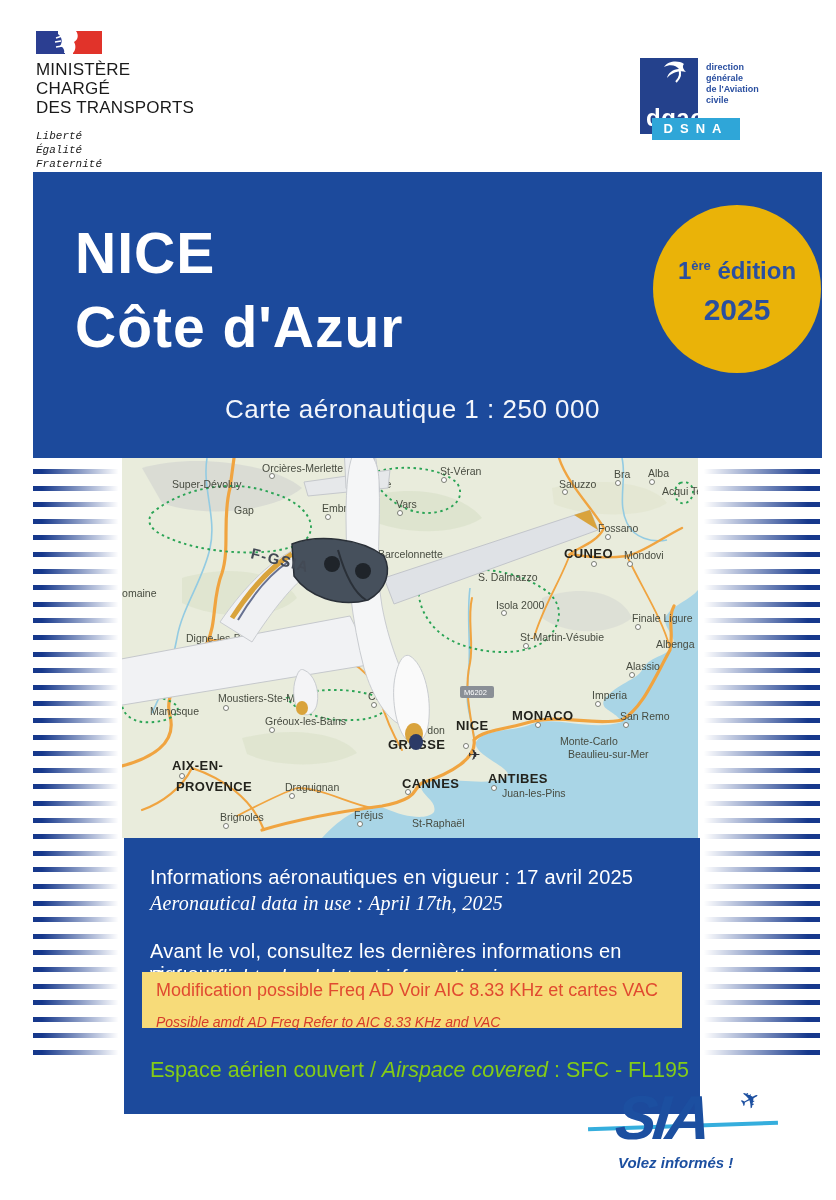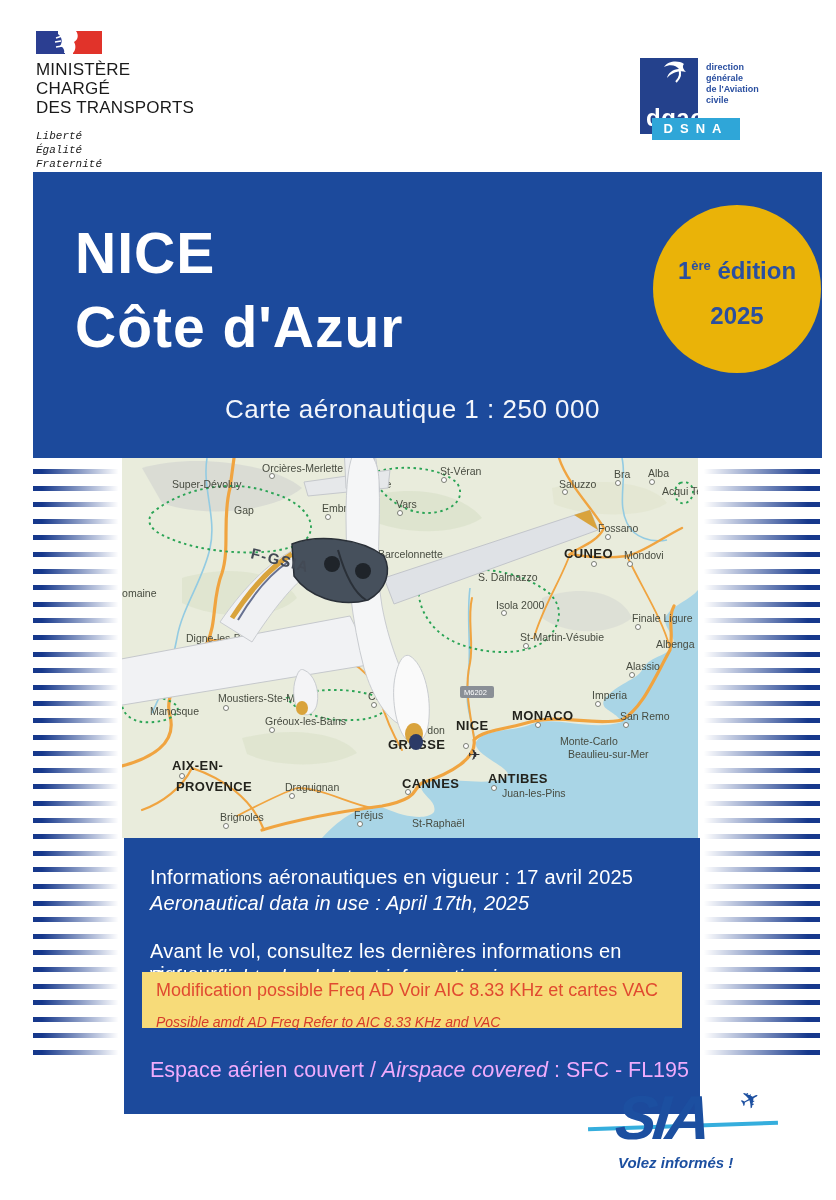--- a/index.html
+++ b/index.html
@@ -22,21 +22,21 @@
 
   
   .panel-top{left:33px;top:172px;width:789px;height:286px;background:#1c4a9c;}
   .title-1{position:absolute;left:42px;top:48px;color:#fff;font-weight:bold;font-size:57px;letter-spacing:1px;}
   .title-2{position:absolute;left:42px;top:122px;color:#fff;font-weight:bold;font-size:57px;letter-spacing:1px;}
   .subtitle{position:absolute;left:0;right:30px;top:222px;text-align:center;color:#f4f6fb;font-size:26px;letter-spacing:.5px;}
   .edition-badge{position:absolute;left:620px;top:33px;width:168px;height:168px;border-radius:50%;background:#eab308;
                  color:#2a4fa0;text-align:center;}
   .edition-line{margin-top:52px;font-size:24px;font-weight:bold;}
   .edition-line sup{font-size:13px;}
-  .edition-year{font-size:24px;font-weight:bold;margin-top:17px;}
+  .edition-year{font-size:30px;font-weight:bold;margin-top:8px;}
 
   
   .stripes{top:469px;height:597px;
            background:repeating-linear-gradient(to bottom,#16388c 0px,#16388c 5px,rgba(0,0,0,0) 5px,rgba(0,0,0,0) 16.6px);}
   .stripes-left{left:33px;width:89px;}
   .stripes-right{left:699px;width:121px;}
   .fade{position:absolute;left:0;top:0;right:0;bottom:0;}
   .fade-left{background:linear-gradient(to right,rgba(255,255,255,0) 10%,#ffffff 96%);}
   .fade-right{background:linear-gradient(to left,rgba(255,255,255,0) 10%,#ffffff 96%);}
 
@@ -48,21 +48,21 @@
   .road-badge-text{font-family:"Liberation Sans",sans-serif;font-size:7.5px;fill:#ffffff;}
   .airport-glyph{font-size:15px;fill:#2c2c30;}
 
   
   .panel-info{left:124px;top:838px;width:576px;height:276px;background:#1c4a9c;color:#fff;}
   .info-line{position:absolute;left:26px;right:16px;font-size:20px;letter-spacing:.2px;}
   .italic{font-style:italic;}
   .warning-box{position:absolute;left:18px;top:134px;width:512px;height:40px;background:#f7db79;padding:8px 14px;}
   .warn-1{color:#e04a30;font-size:18px;}
   .warn-2{color:#d63c2a;font-size:14px;font-style:italic;margin-top:13px;}
-  .airspace{position:absolute;left:26px;top:198px;font-size:21.5px;color:#f0abfc;}
+  .airspace{position:absolute;left:26px;top:198px;font-size:21.5px;color:#84cc16;}
 
   
   .sia-logo{left:600px;top:1088px;width:200px;height:100px;}
   .sia-text{position:absolute;left:16px;top:-6px;font-size:62px;font-weight:bold;font-style:italic;
             color:#1c4fa0;letter-spacing:-4px;transform:skewX(-6deg);}
   .sia-swoosh{position:absolute;left:-12px;top:36px;width:190px;height:4px;background:#35aedd;transform:rotate(-2deg);}
   .sia-plane{position:absolute;left:140px;top:-2px;font-size:24px;color:#1c4fa0;transform:rotate(-28deg);}
   .sia-tagline{position:absolute;left:18px;top:66px;font-size:15px;font-weight:bold;font-style:italic;color:#1c4fa0;}
 </style>
 </head>
@@ -288,21 +288,21 @@
         <path d="M182,212 C192,216 198,232 195,246 C193,256 184,260 178,254 C171,247 170,230 174,220 C176,214 178,210 182,212 Z" fill="#f4f4f6" stroke="#c9ccd0" stroke-width="1"></path>
         <ellipse cx="180" cy="250" rx="6" ry="7" fill="#d9a33c"></ellipse>
 
         <text class="plane-reg" transform="translate(128,100) rotate(14)">F-GSIA</text>
       </g>
     </svg>
   </div>
 
   <div class="abs panel-info">
     <p class="info-line" style="top:8px;">Informations aéronautiques en vigueur : 17 avril 2025</p>
-    <p class="info-line italic" style="top:34px;">Aeronautical data in use : April 17th, 2025</p>
+    <p class="info-line italic" style="top:34px;font-family:Liberation Serif, serif;">Aeronautical data in use : April 17th, 2025</p>
     <p class="info-line" style="top:82px;">Avant le vol, consultez les dernières informations en vigueur</p>
     <p class="info-line italic" style="top:108px;">Before flight, check latest information in use</p>
     <div class="warning-box">
       <div class="warn-1">Modification possible Freq AD Voir AIC 8.33 KHz et cartes VAC</div>
       <div class="warn-2">Possible amdt AD Freq Refer to AIC 8.33 KHz and VAC</div>
     </div>
     <p class="airspace"><span>Espace aérien couvert / </span><span class="italic">Airspace covered</span><span> : SFC - FL195</span></p>
   </div>
 
   <div class="abs sia-logo">

